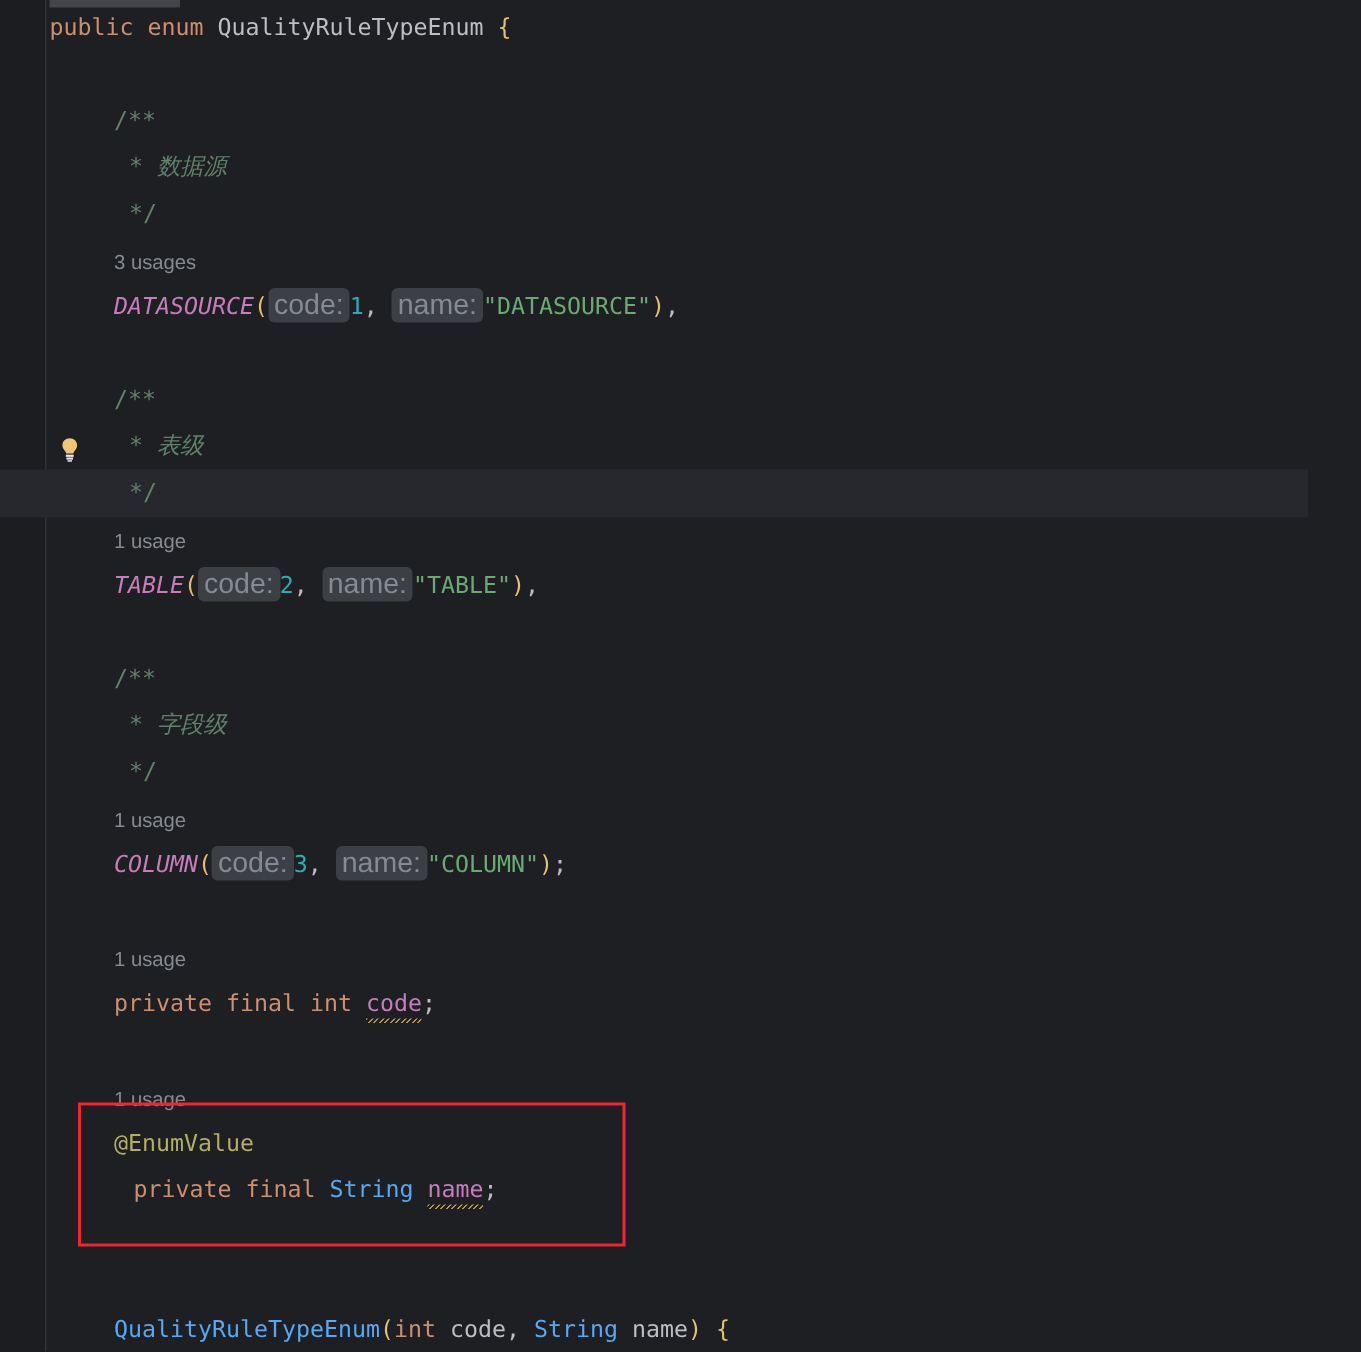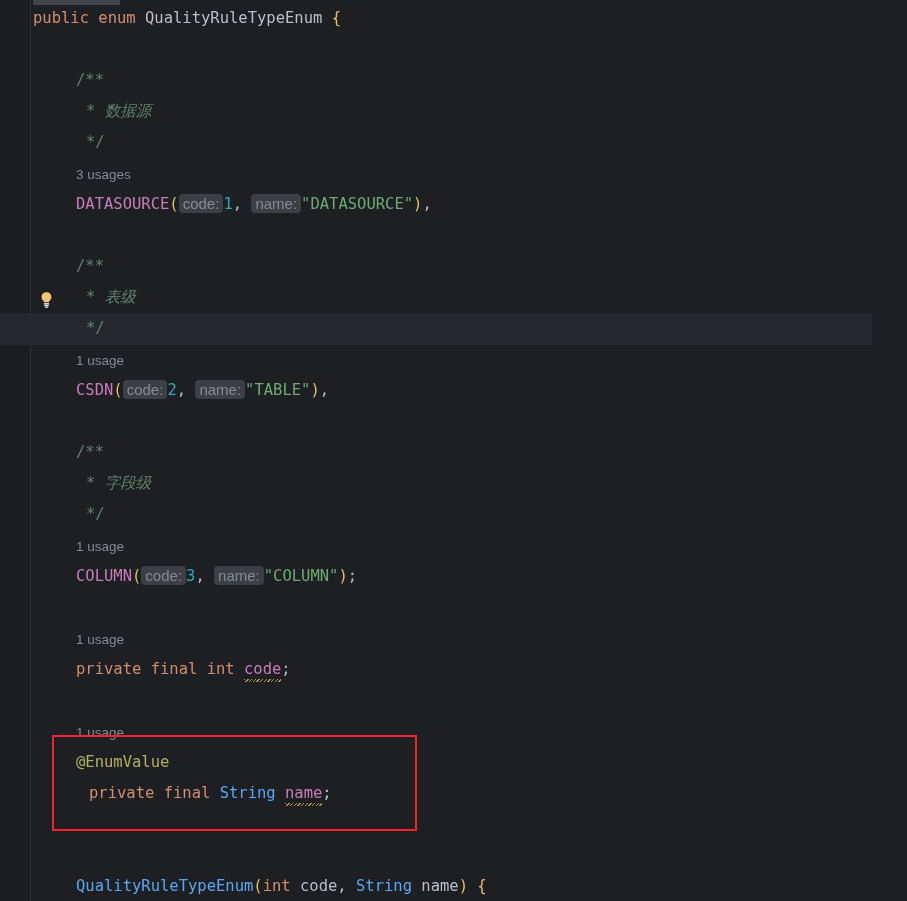--- a/index.html
+++ b/index.html
@@ -90,39 +90,39 @@
   .person-icon {
     display: inline-block;
     vertical-align: -2px;
     margin-right: 3px;
   }
 
   
   .kw      { color: #cf8e6d; }            
   .type    { color: #bcbec4; }            
   .cls     { color: #56a8f5; }            
-  .enumc   { color: #c77dbb; }  
+  .enumc   { color: #c77dbb; font-style: italic; }  
   .cmt     { color: #5f826b; }            
   .cmt-cn  { color: #5f826b; font-style: italic; font-family: "DejaVu Sans","Liberation Sans",sans-serif; }
   .str     { color: #6aab73; }
   .num     { color: #2aacb8; }
   .field   { color: #c77dbb; }
   .punct   { color: #bcbec4; }
   .paren   { color: #e8bf6a; }
   .anno    { color: #b3ae60; }
   .ident   { color: #bcbec4; }
 
   
   .chip {
     background: #3c3f44;
     color: #868a91;
     border-radius: 4px;
     padding: 1px 4px;
     font-family: "Liberation Sans", "DejaVu Sans", sans-serif;
-    font-size: 15px;
+    font-size: 19px;
   }
 
   
   .squiggle {
     position: relative;
     text-decoration: none;
   }
   .squiggle::after {
     content: "";
     position: absolute;
@@ -187,21 +187,21 @@
     <div class="hint" style="top:166px; left:45px;"><span>3 usages</span></div>
 
     <div class="line" style="top:194px; left:45px;"><span class="enumc">DATASOURCE</span><span class="paren">(</span><span class="chip">code:</span><span class="num">1</span><span class="punct">, </span><span class="chip">name:</span><span class="str">"DATASOURCE"</span><span class="paren">)</span><span class="punct">,</span></div>
 
     <div class="line cmt" style="top:256px; left:45px;"><span>/**</span></div>
     <div class="line" style="top:287px; left:55px;text-align:center;"><span class="cmt">* </span><span class="cmt-cn">表级</span></div>
     <div class="line cmt" style="top:318px; left:55px;"><span>*/</span></div>
 
     <div class="hint" style="top:352px; left:45px;"><span>1 usage</span></div>
 
-    <div class="line" style="top:380px; left:45px;"><span class="enumc">CSDN</span><span class="paren">(</span><span class="chip">code:</span><span class="num">2</span><span class="punct">, </span><span class="chip">name:</span><span class="str">"TABLE"</span><span class="paren">)</span><span class="punct">,</span></div>
+    <div class="line" style="top:380px; left:45px;"><span class="enumc">TABLE</span><span class="paren">(</span><span class="chip">code:</span><span class="num">2</span><span class="punct">, </span><span class="chip">name:</span><span class="str">"TABLE"</span><span class="paren">)</span><span class="punct">,</span></div>
 
     <div class="line cmt" style="top:442px; left:45px;"><span>/**</span></div>
     <div class="line" style="top:473px; left:55px;"><span class="cmt">* </span><span class="cmt-cn">字段级</span></div>
     <div class="line cmt" style="top:504px; left:55px;"><span>*/</span></div>
 
     <div class="hint" style="top:538px; left:45px;"><span>1 usage</span></div>
 
     <div class="line" style="top:566px; left:45px;"><span class="enumc">COLUMN</span><span class="paren">(</span><span class="chip">code:</span><span class="num">3</span><span class="punct">, </span><span class="chip">name:</span><span class="str">"COLUMN"</span><span class="paren">)</span><span class="punct">;</span></div>
 
     <div class="hint" style="top:631px; left:45px;"><span>1 usage</span></div>

